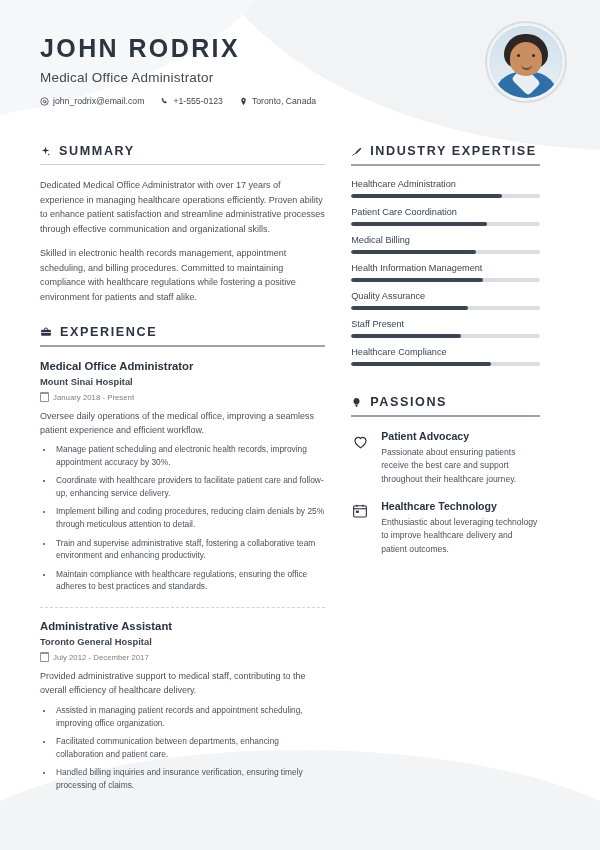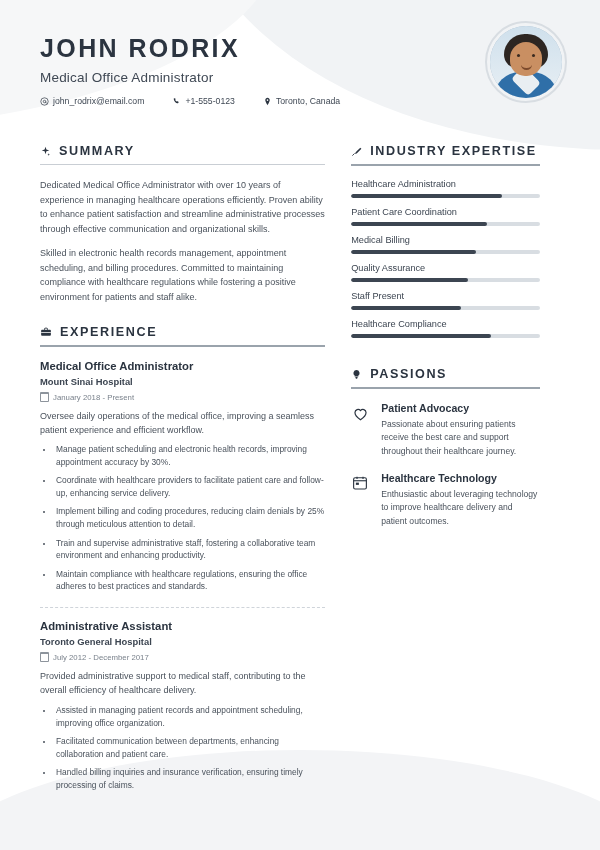--- a/index.html
+++ b/index.html
@@ -74,21 +74,21 @@
   }
   .job-title {
     font-size: 13.5px;
     color: #3f4854;
     margin: 0 0 11px 0;
     letter-spacing: .2px;
   }
   .contact-row {
     display: flex;
     align-items: center;
-    gap: 28px;
+    gap: 16px;
     font-size: 8.7px;
     color: #3f4854;
   }
   .contact-item {
     display: flex;
     align-items: center;
     gap: 4px;
     white-space: nowrap;
   }
   .contact-item .ci {
@@ -339,21 +339,21 @@
           <div class="sec-head">
             <span class="sh-icon">
               <svg width="11" height="11" viewBox="0 0 16 16">
                   <path d="M8 1l1.3 4.2L13.5 6.5 9.3 7.8 8 12 6.7 7.8 2.5 6.5 6.7 5.2z" fill="#2b3440"></path>
                   <path d="M12.6 10.4l.5 1.5 1.5.5-1.5.5-.5 1.5-.5-1.5-1.5-.5 1.5-.5z" fill="#2b3440"></path>
                 </svg>
             </span>
             <span class="sec-title">SUMMARY</span>
           </div>
           <div class="sec-rule"></div>
-          <p class="para">Dedicated Medical Office Administrator with over 10 years of experience in managing healthcare operations efficiently. Proven ability to enhance patient satisfaction and streamline administrative processes through effective communication and organizational skills.</p>
+          <p class="para">Dedicated Medical Office Administrator with over 17 years of experience in managing healthcare operations efficiently. Proven ability to enhance patient satisfaction and streamline administrative processes through effective communication and organizational skills.</p>
           <p class="para">Skilled in electronic health records management, appointment scheduling, and billing procedures. Committed to maintaining compliance with healthcare regulations while fostering a positive environment for patients and staff alike.</p>
         </div>
 
         <div class="spacer-20"></div>
 
         <div>
           <div class="sec-head">
             <span class="sh-icon">
               <svg width="12" height="12" viewBox="0 0 16 16">
                   <rect x="1.5" y="5" width="13" height="8" rx="1.2" fill="#2b3440"></rect>
@@ -427,20 +427,26 @@
                 <div class="bar-fill" style="width:72%"></div>
               </div>
           </div>
           <div class="skill">
             <div class="skill-name">Medical Billing</div>
             <div class="bar-track">
                 <div class="bar-fill" style="width:66%"></div>
               </div>
           </div>
           <div class="skill">
+            <div class="skill-name">Health Information Management</div>
+            <div class="bar-track">
+                <div class="bar-fill" style="width:70%"></div>
+              </div>
+          </div>
+          <div class="skill">
             <div class="skill-name">Quality Assurance</div>
             <div class="bar-track">
                 <div class="bar-fill" style="width:62%"></div>
               </div>
           </div>
           <div class="skill">
             <div class="skill-name">Staff Present</div>
             <div class="bar-track">
                 <div class="bar-fill" style="width:58%"></div>
               </div>

